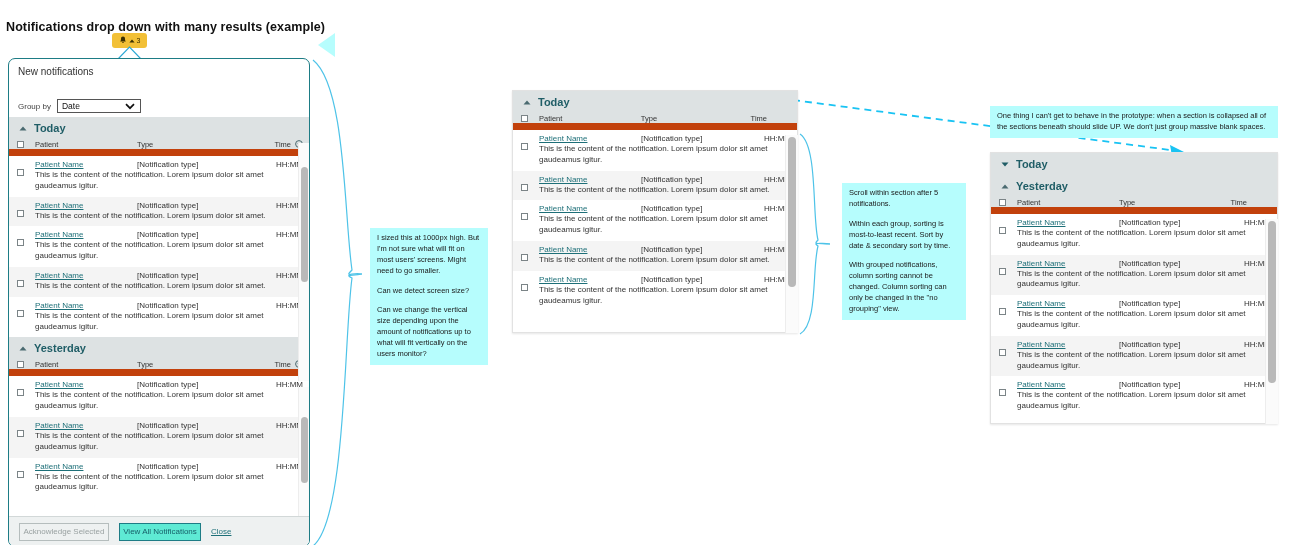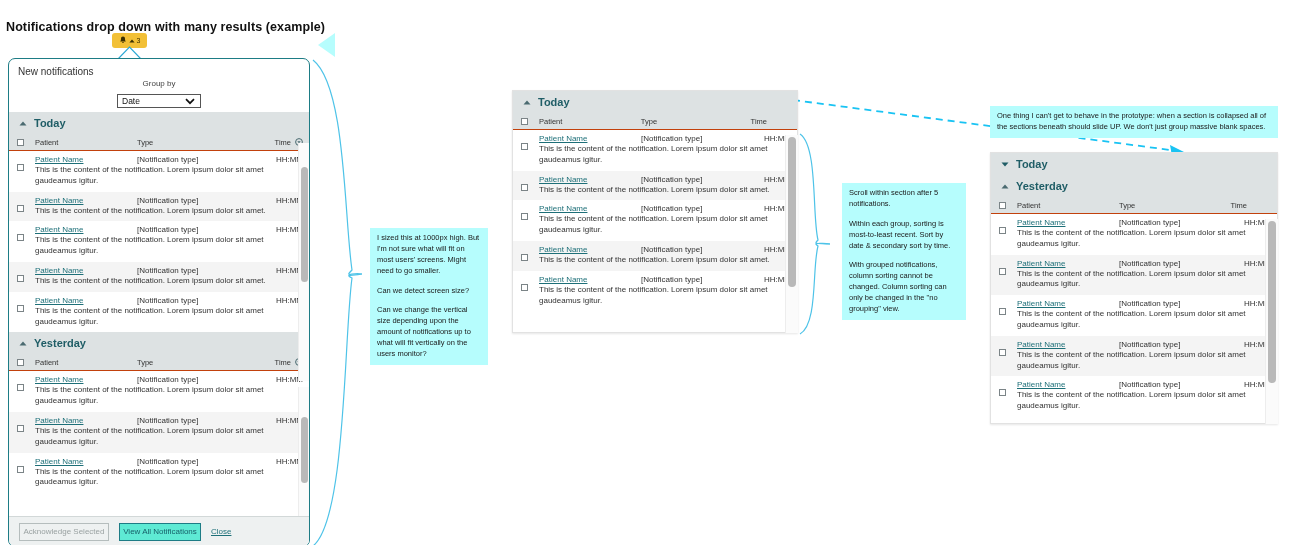--- a/index.html
+++ b/index.html
@@ -78,22 +78,21 @@
     box-shadow: 0 1px 2px rgba(0,0,0,.10);
   }
 
   
   .dd-head { padding: 7px 9px 4px 9px; }
   .dd-title { font-size: 10px; color: #333; }
   .groupby-row {
     display: flex;
     align-items: center;
     gap: 6px;
-    margin-top: 2px;
-    flex-direction: column;
+    margin-top: 22px;
   }
   .groupby-label { font-size: 8px; color: #444; }
   .groupby-select {
     position: relative;
     width: 84px; height: 14px;
     border: 1px solid #555;
     background: #fff;
     box-sizing: border-box;
     display: flex;
     align-items: center;
@@ -126,21 +125,21 @@
   .sec-head.collapsed { background: #dde2e3; }
 
   
   .col-head {
     background: #dde2e3;
     display: flex;
     align-items: center;
     height: 17px;
     box-sizing: border-box;
     padding-left: 8px;
-    border-bottom: 1px solid #c2410c;
+    border-bottom: 7px solid #c2410c;
   }
   .col-head .cbx { margin-right: 0; }
   .col-label {
     font-size: 7.5px;
     color: #333;
   }
   .c-patient { width: 113px; padding-left: 11px; box-sizing: border-box; }
   .c-type    { width: 110px; }
   .c-time    { flex: 1; text-align: right; padding-right: 6px; display:flex; justify-content:flex-end; align-items:center; gap:4px;}
 

